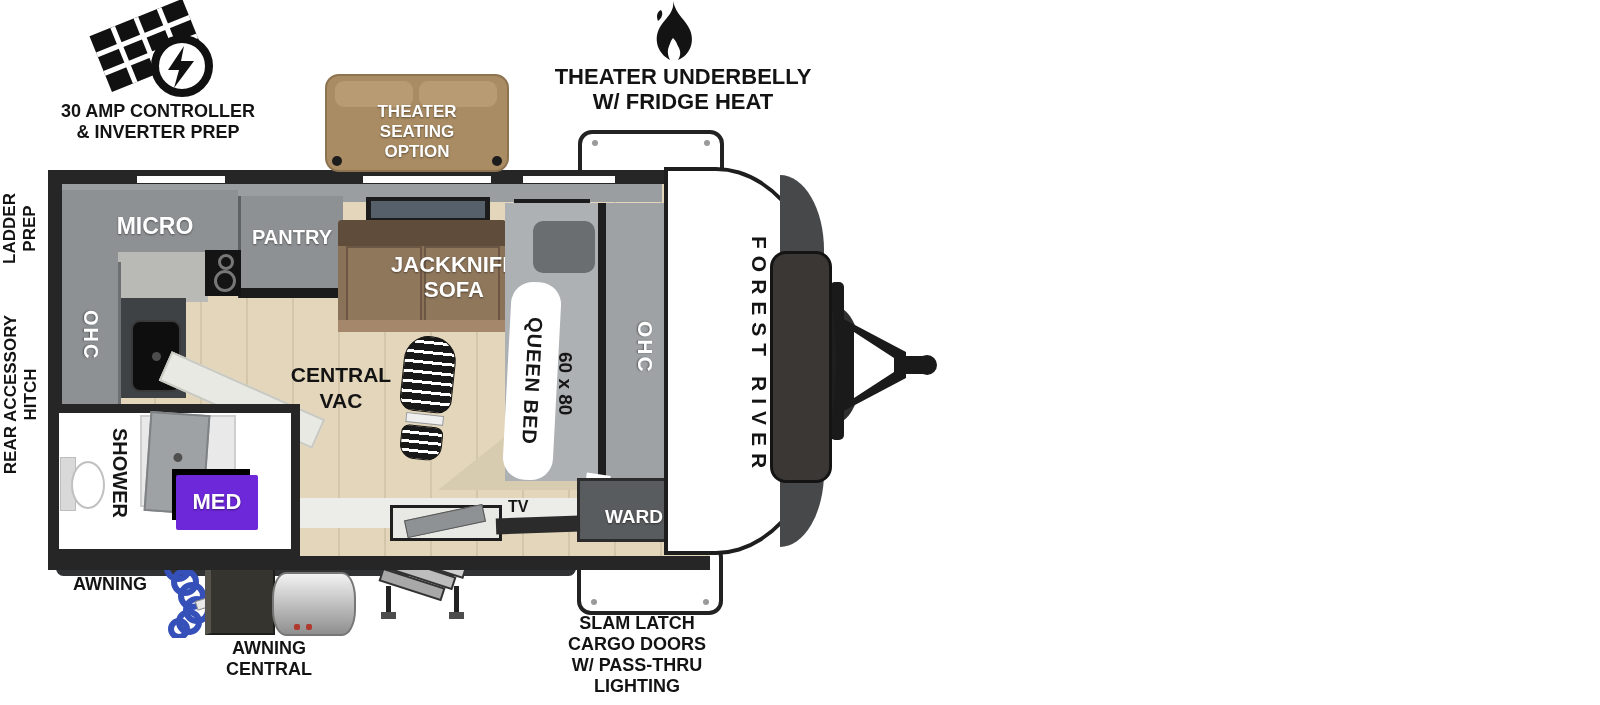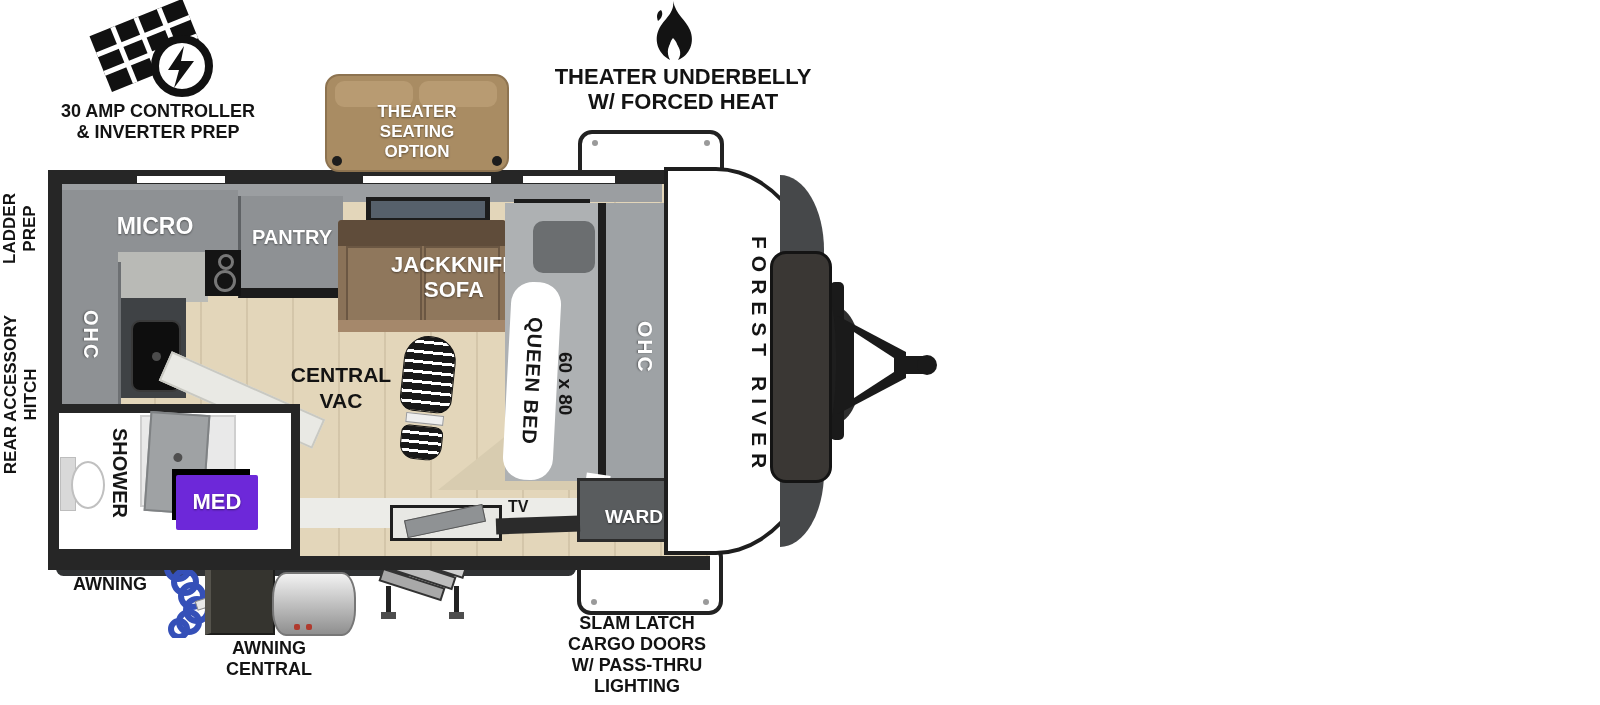--- a/index.html
+++ b/index.html
@@ -58,21 +58,21 @@
     </div>
   </div>
 
   <svg class="abs" style="left:644px;top:0;width:58px;height:64px;" viewBox="0 0 58 64">
     <path fill="#131313" d="M29 1 C31 13 20 19 15 29 C10 39 13 53 26 60 C22 52 24 45 29 41 C35 45 39 53 34 60 C46 55 51 42 46 30 C42 20 32 15 29 1 Z"></path>
     <path fill="#131313" d="M17 10 C20 14 17 19 14 21 C12 16 13 12 17 10 Z"></path>
     <path fill="#ffffff" d="M29 38 C34 43 36 50 31 56 C24 53 24 44 29 38 Z"></path>
   </svg>
   <div class="abs callout" style="left:518px;top:64px;width:330px;font-size:22px;line-height:25px;">
     <div>THEATER UNDERBELLY</div>
-    <div>W/ FORCED HEAT</div>
+    <div>W/ FRIDGE HEAT</div>
   </div>
 
   <div class="abs callout" style="left:-26px;top:206px;width:97px;height:45px;transform:rotate(-90deg);font-size:17px;line-height:20px;">
     <div>LADDER</div>
     <div>PREP</div>
   </div>
   <div class="abs callout" style="left:-72px;top:372px;width:190px;height:45px;transform:rotate(-90deg);font-size:17px;line-height:20px;">
     <div>REAR ACCESSORY</div>
     <div>HITCH</div>
   </div>

